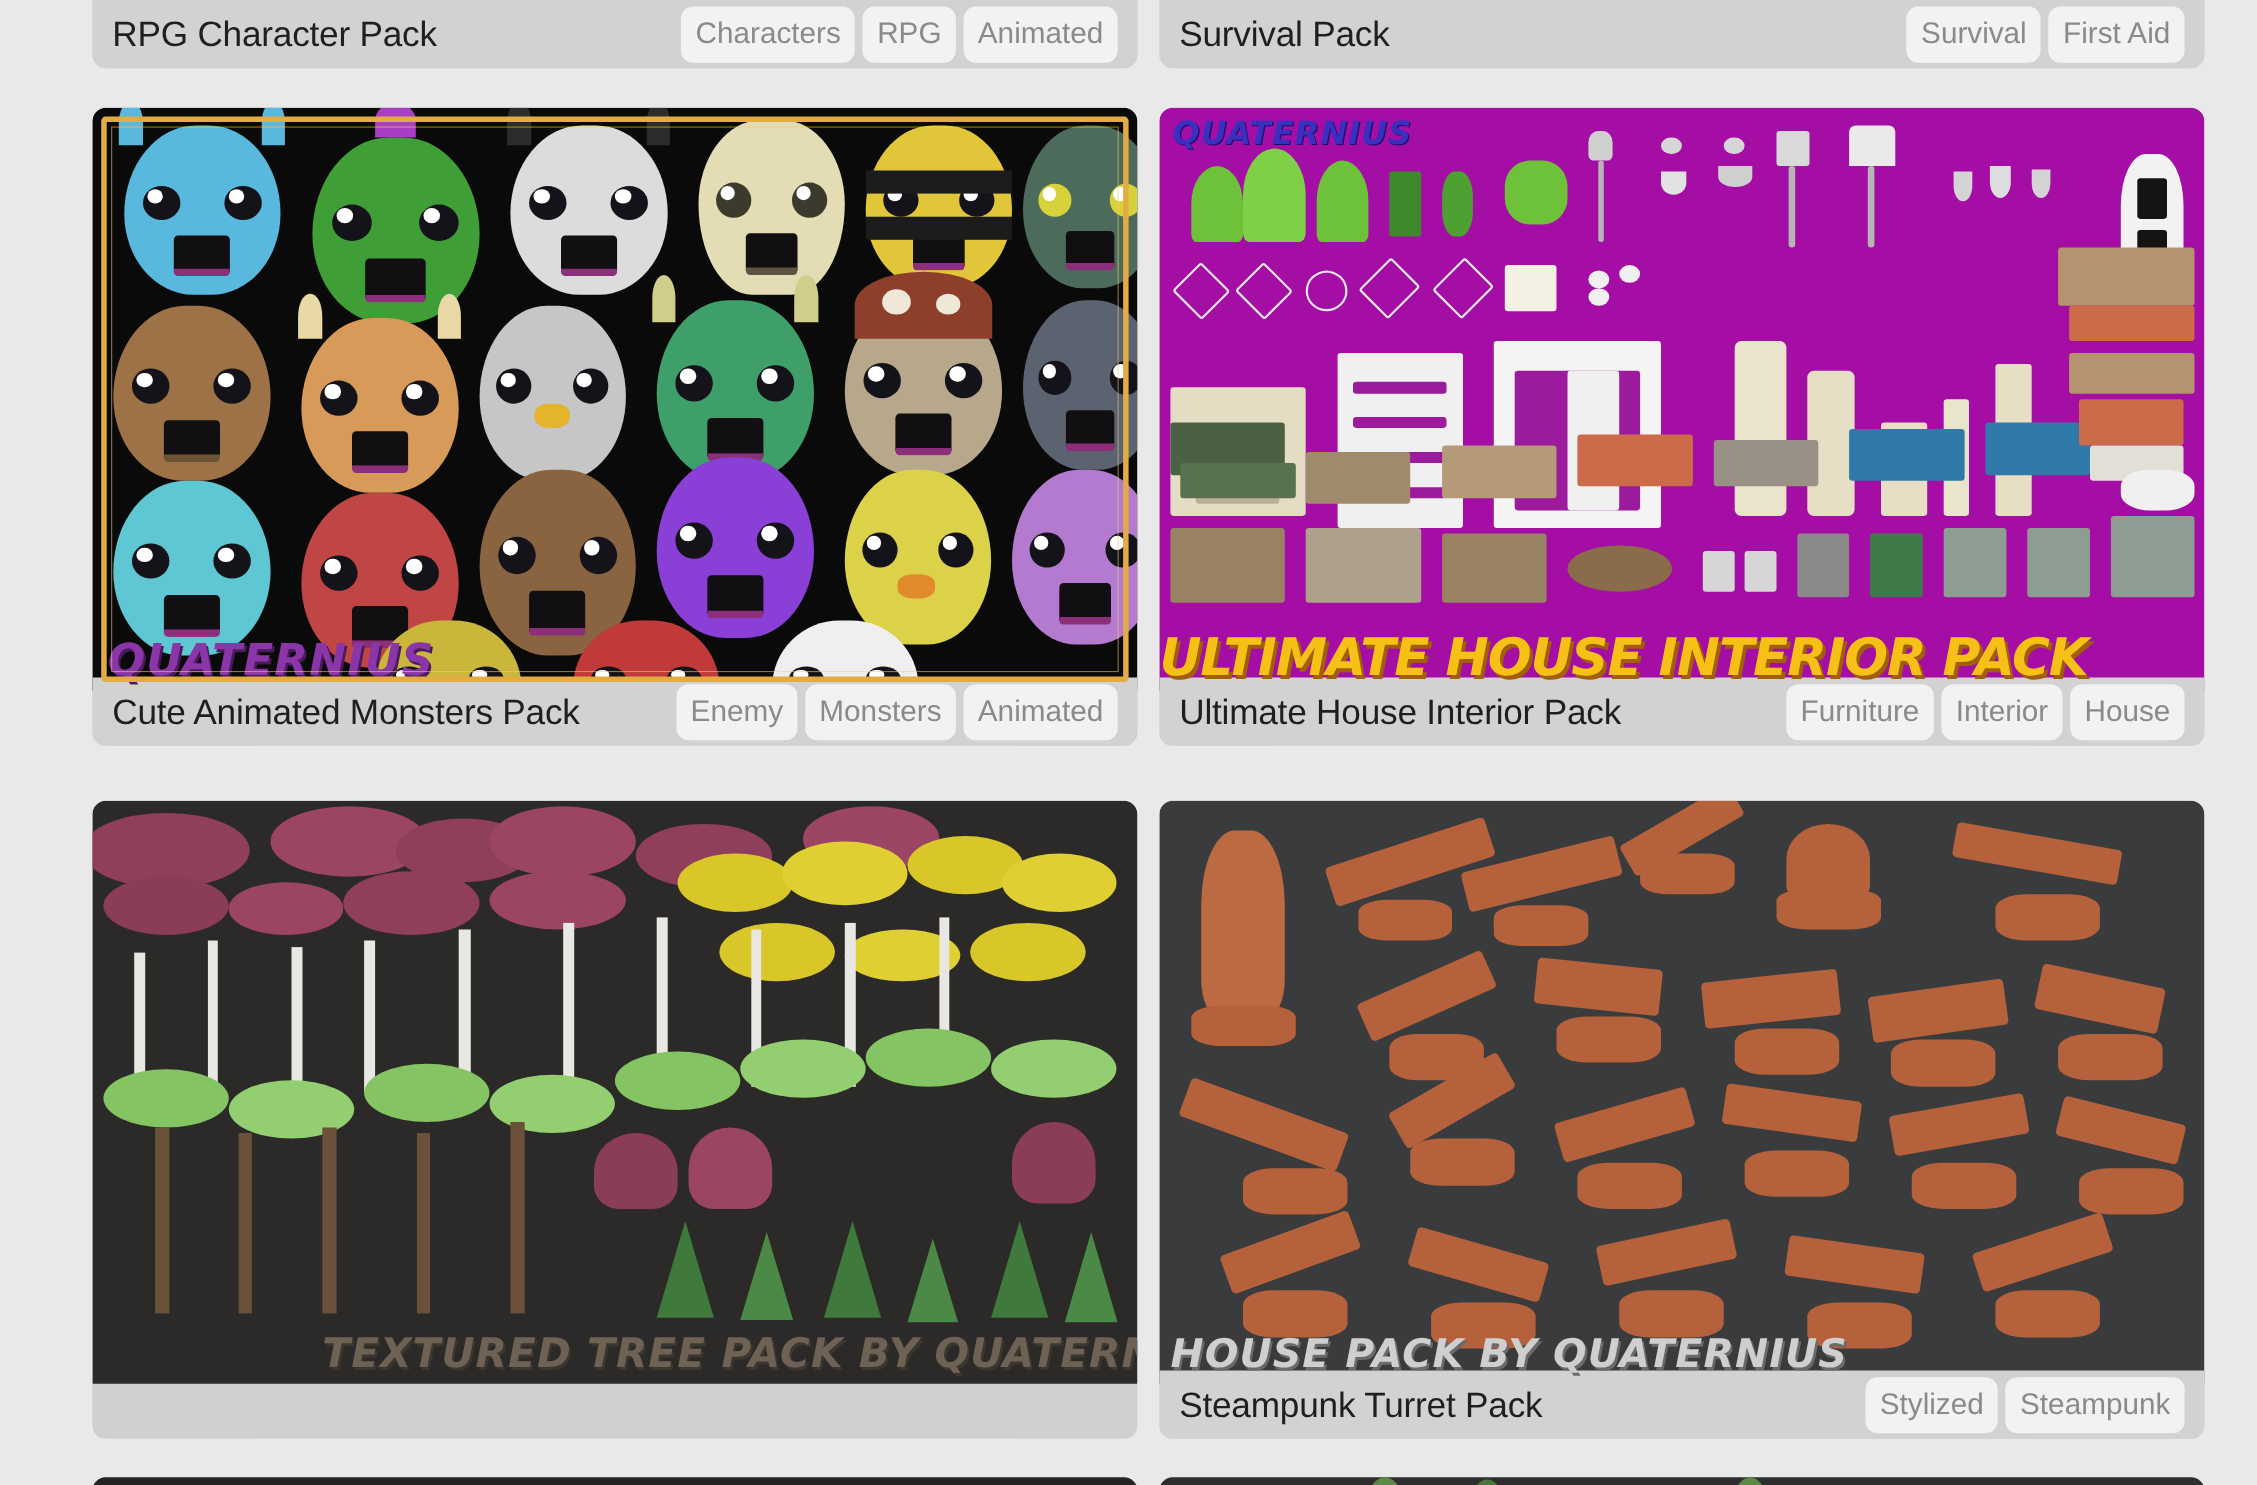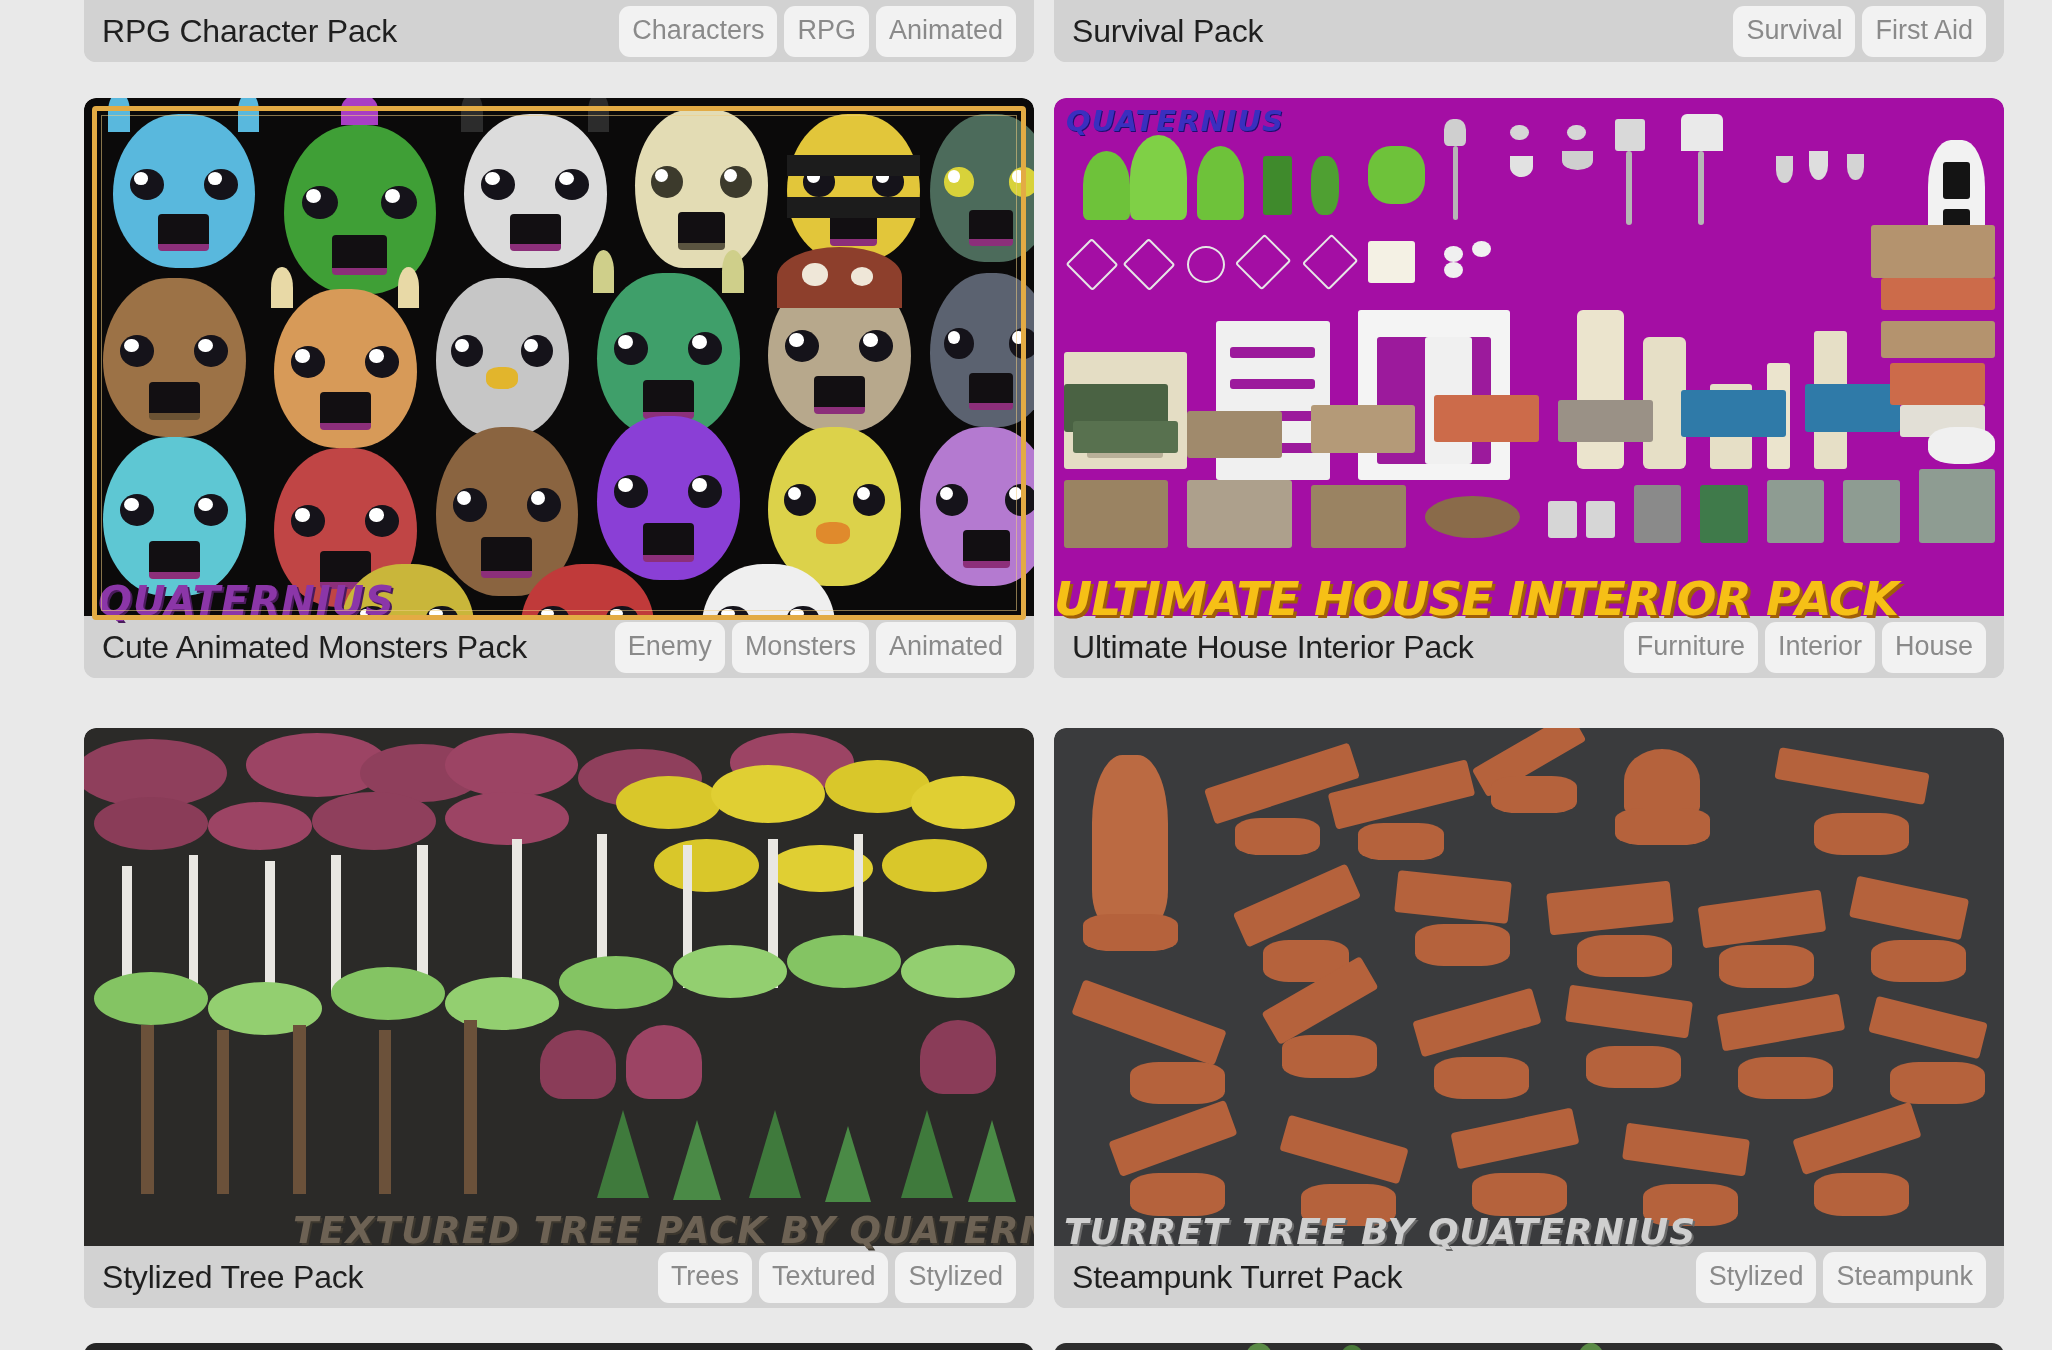--- a/index.html
+++ b/index.html
@@ -447,28 +447,20 @@
         <div class="tree-crown" style="left:88%;top:55%;width:8%;height:14%;background:#8a3c58;border-radius:50% 50% 30% 30%;"></div>
 
         <div style="position:absolute;left:54%;top:72%;width:0;height:0;border-left:26px solid transparent;border-right:26px solid transparent;border-bottom:88px solid #3f7a3c;"></div>
         <div style="position:absolute;left:62%;top:74%;width:0;height:0;border-left:24px solid transparent;border-right:24px solid transparent;border-bottom:80px solid #4a8a46;"></div>
         <div style="position:absolute;left:70%;top:72%;width:0;height:0;border-left:26px solid transparent;border-right:26px solid transparent;border-bottom:88px solid #3f7a3c;"></div>
         <div style="position:absolute;left:78%;top:75%;width:0;height:0;border-left:23px solid transparent;border-right:23px solid transparent;border-bottom:76px solid #4a8a46;"></div>
         <div style="position:absolute;left:86%;top:72%;width:0;height:0;border-left:26px solid transparent;border-right:26px solid transparent;border-bottom:88px solid #3f7a3c;"></div>
         <div style="position:absolute;left:93%;top:74%;width:0;height:0;border-left:24px solid transparent;border-right:24px solid transparent;border-bottom:82px solid #4a8a46;"></div>
         <span class="wm" style="left:22%;bottom:6px;font-size:37px;color:#6d6254;text-shadow:2px 2px 0 #3c372e;">TEXTURED TREE PACK BY QUATERNIUS</span>
       </div>
-    </div>
-    <div class="caption">
-      <span class="title">Stylized Tree Pack</span>
-      <span class="tags">
-        <span class="tag">Trees</span>
-        <span class="tag">Textured</span>
-        <span class="tag">Stylized</span>
-      </span>
     </div>
   </div>
 
   <div class="card" style="left:1054px; top:728px; width:950px; height:580px;">
     <div class="thumb art-turrets" style="height:530px;">
       <div class="thumb-inner">
         <div class="turret" style="left:4%;top:5%;width:8%;height:32%;border-radius:40% 40% 20% 20%;background:#bb6a42;"></div>
         <div class="turret base" style="left:3%;top:35%;width:10%;height:7%;"></div>
         <div class="turret" style="left:16%;top:7%;width:16%;height:7%;transform:rotate(-18deg);"></div>
         <div class="turret base" style="left:19%;top:17%;width:9%;height:7%;"></div>
@@ -508,21 +500,21 @@
         <div class="turret" style="left:6%;top:74%;width:13%;height:7%;transform:rotate(-20deg);"></div>
         <div class="turret base" style="left:8%;top:84%;width:10%;height:8%;"></div>
         <div class="turret" style="left:24%;top:76%;width:13%;height:7%;transform:rotate(16deg);"></div>
         <div class="turret base" style="left:26%;top:86%;width:10%;height:8%;"></div>
         <div class="turret" style="left:42%;top:74%;width:13%;height:7%;transform:rotate(-12deg);"></div>
         <div class="turret base" style="left:44%;top:84%;width:10%;height:8%;"></div>
         <div class="turret" style="left:60%;top:76%;width:13%;height:7%;transform:rotate(8deg);"></div>
         <div class="turret base" style="left:62%;top:86%;width:10%;height:8%;"></div>
         <div class="turret" style="left:78%;top:74%;width:13%;height:7%;transform:rotate(-18deg);"></div>
         <div class="turret base" style="left:80%;top:84%;width:10%;height:8%;"></div>
-        <span class="wm" style="left:10px;bottom:6px;font-size:36px;color:#cfcfcf;text-shadow:2px 2px 0 #6a6a6a;">TURRET TREE BY QUATERNIUS</span>
+        <span class="wm" style="left:10px;bottom:6px;font-size:36px;color:#cfcfcf;text-shadow:2px 2px 0 #6a6a6a;">HOUSE PACK BY QUATERNIUS</span>
       </div>
     </div>
     <div class="caption">
       <span class="title">Steampunk Turret Pack</span>
       <span class="tags">
         <span class="tag">Stylized</span>
         <span class="tag">Steampunk</span>
       </span>
     </div>
   </div>

